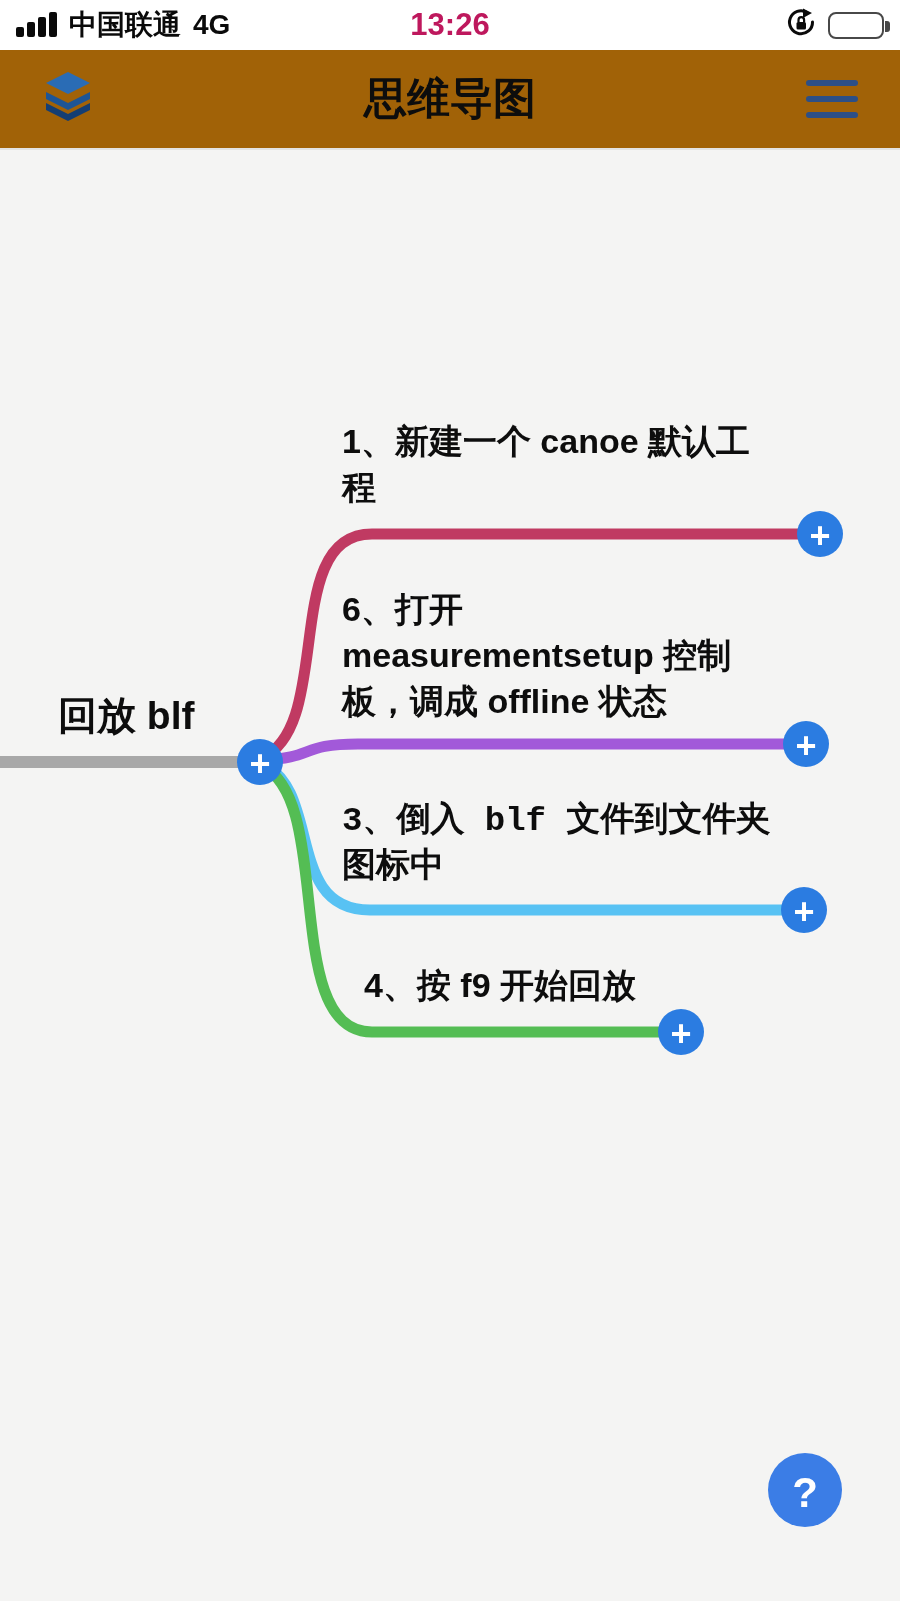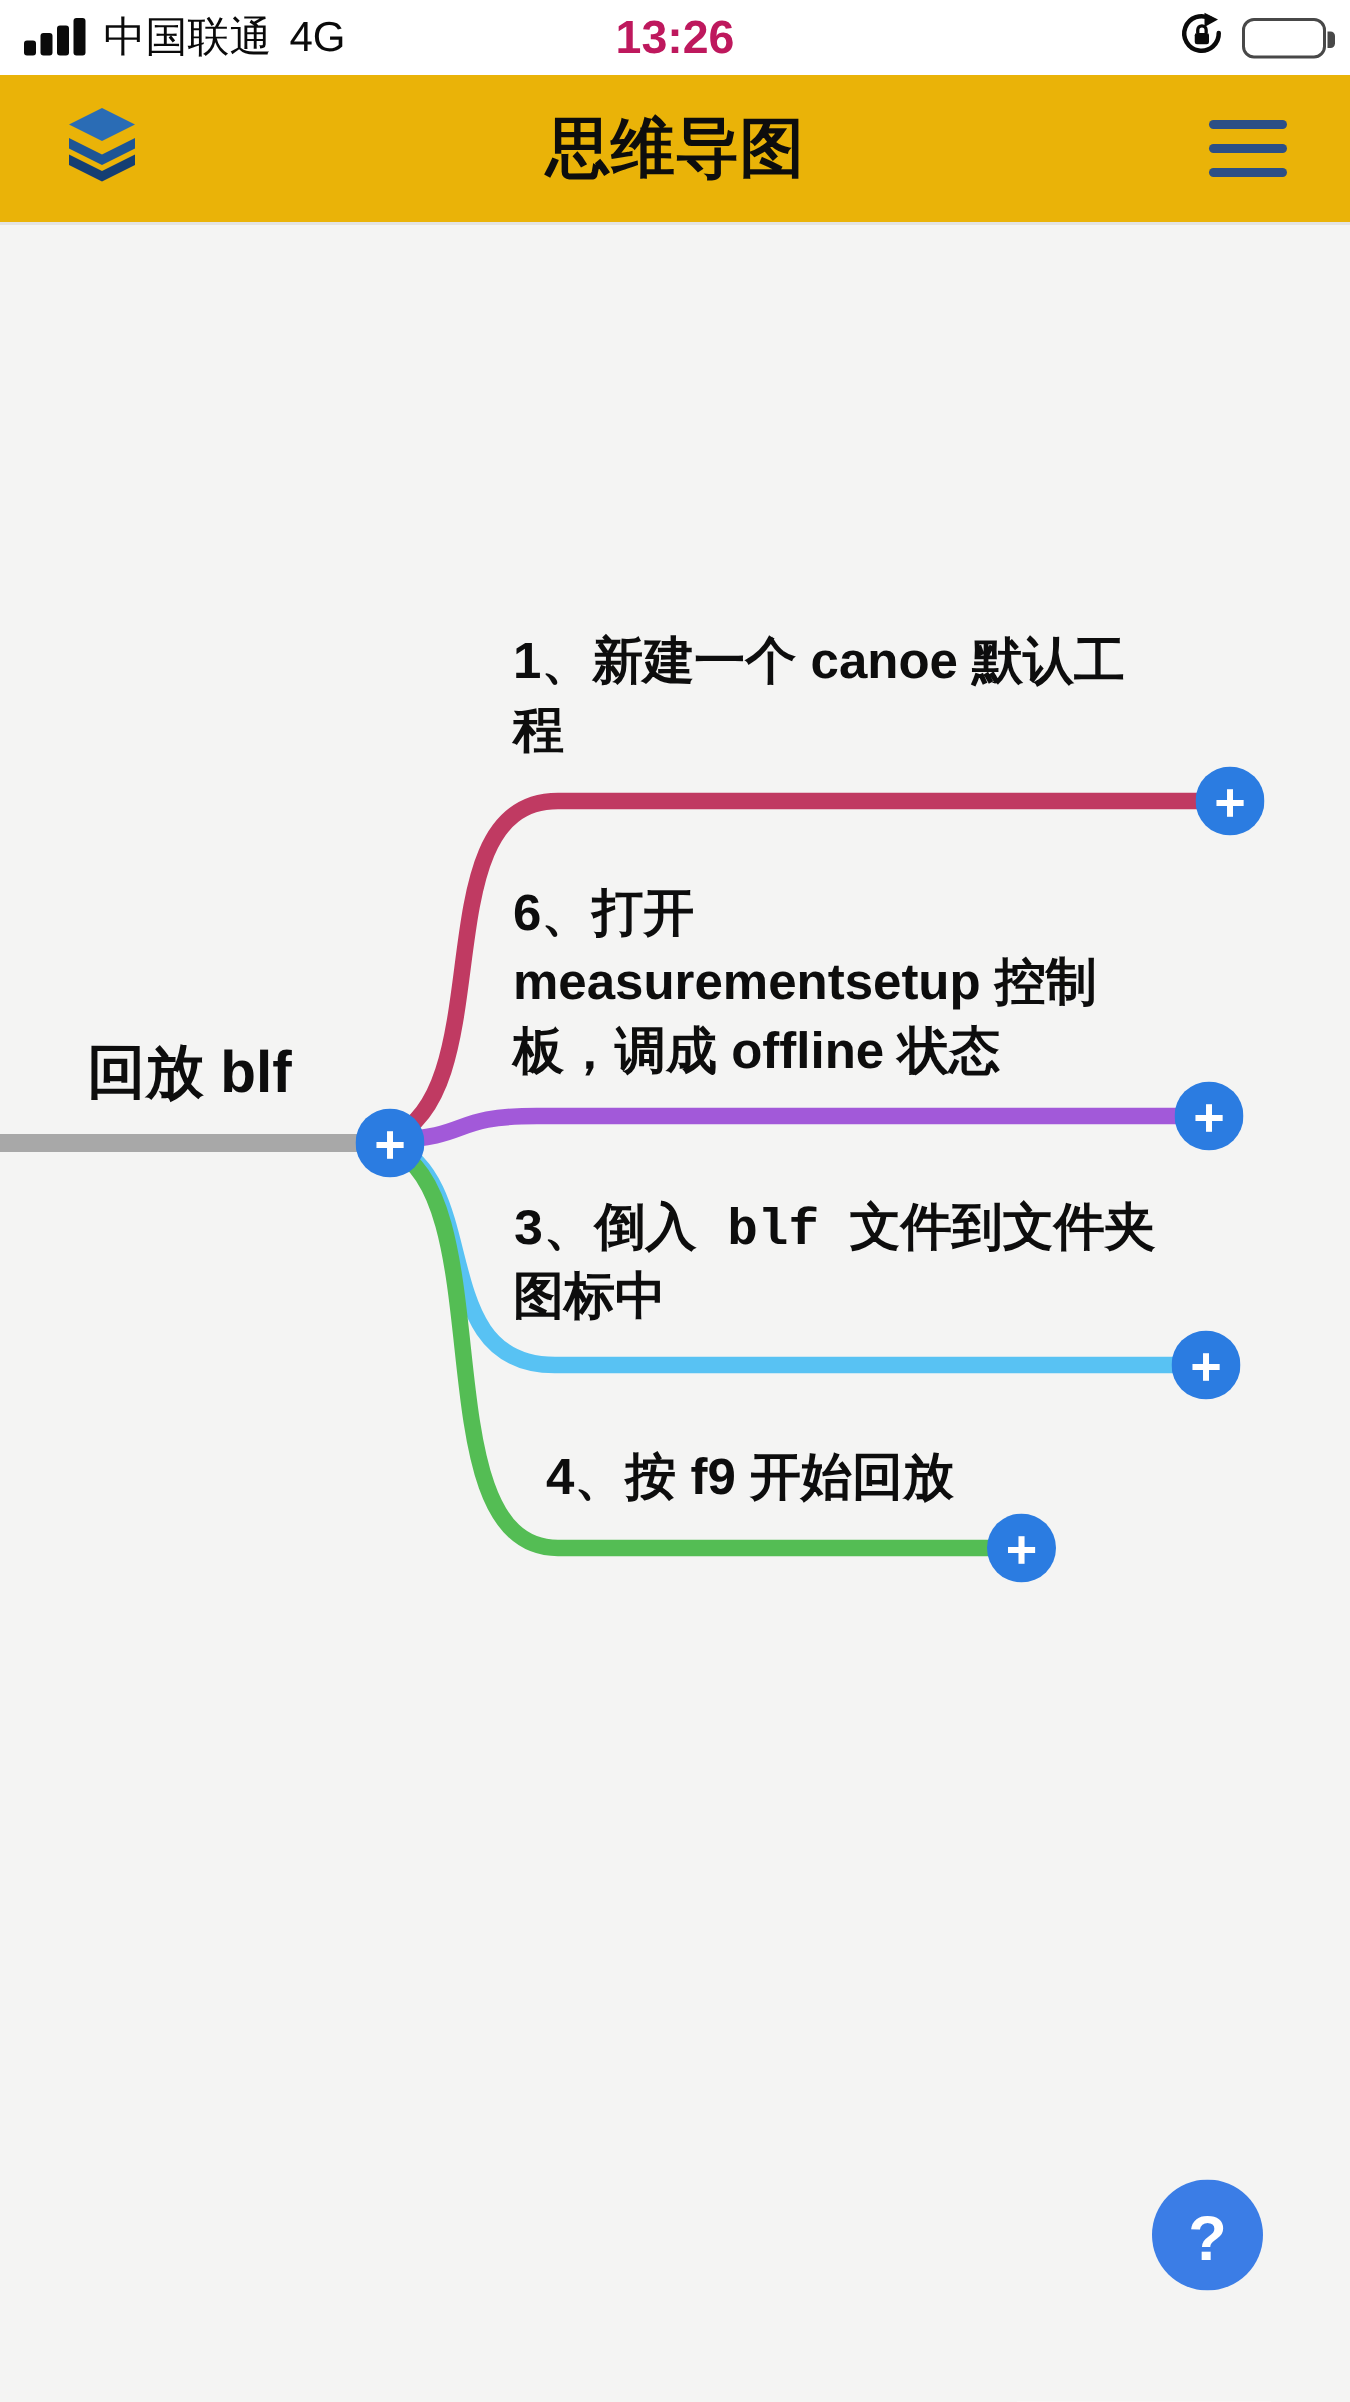--- a/index.html
+++ b/index.html
@@ -1,33 +1,33 @@
 <!DOCTYPE html>
 <html><head>
 <meta charset="utf-8">
 <style>
   * { margin:0; padding:0; box-sizing:border-box; }
   body { width:900px; height:1601px; font-family:"Liberation Sans", sans-serif; background:#fff; overflow:hidden; }
   .page { position:relative; width:900px; height:1601px; }
 
   
   .status-bar { position:relative; height:50px; background:#fff; display:flex; align-items:center; justify-content:space-between; padding:0 16px; z-index:3; }
-  .sb-left { display:flex; align-items:center; gap:12px; font-size:28px; font-weight:400; color:#0a0a0a; z-index:2; }
+  .sb-left { display:flex; align-items:center; gap:12px; font-size:28px; font-weight:700; color:#0a0a0a; z-index:2; }
   .signal { display:flex; align-items:flex-end; gap:3px; height:27px; padding-bottom:2px; }
   .signal i { display:block; width:8px; background:#0a0a0a; border-radius:2px; }
   .signal i:nth-child(1){height:10px;} .signal i:nth-child(2){height:15px;}
   .signal i:nth-child(3){height:20px;} .signal i:nth-child(4){height:25px;}
   .sb-time { position:absolute; left:0; right:0; top:0; height:50px; display:flex; align-items:center; justify-content:center; font-size:31px; font-weight:700; color:#be185d; }
   .sb-right { display:flex; align-items:center; gap:12px; z-index:2; }
   .battery { position:relative; width:56px; height:27px; border:2.5px solid #484848; border-radius:8px; padding:3px; }
   .battery-fill { height:100%; width:82%; background:#0a0a0a; border-radius:3px; }
   .battery-cap { position:absolute; right:-8px; top:7px; width:5px; height:11px; background:#484848; border-radius:0 3px 3px 0; }
 
   
-  .header { position:relative; height:100px; background:#eab308; display:flex; align-items:center; justify-content:space-between; padding:0 42px; border-bottom:2px solid #e3e3e3; z-index:2; }
+  .header { position:relative; height:100px; background:#a16207; display:flex; align-items:center; justify-content:space-between; padding:0 42px; border-bottom:2px solid #e3e3e3; z-index:2; }
   .header-title { position:absolute; left:0; right:0; text-align:center; font-size:43px; font-weight:700; color:#0d0d0d; }
   .layers-btn { z-index:2; cursor:pointer; }
   .hamburger { display:flex; flex-direction:column; gap:10px; width:52px; z-index:2; cursor:pointer; }
   .hamburger i { display:block; height:6px; background:#2c4f86; border-radius:3px; }
 
   
   .content { position:relative; width:900px; height:1451px; background:#f4f4f3; overflow:hidden; }
   svg.map { position:absolute; left:0; top:0; }
   .node-text { position:absolute; font-weight:700; color:#0d0d0d; white-space:pre-line; }
   .root-label { left:58px; top:542px; font-size:39px; line-height:48px;text-align:right; }

